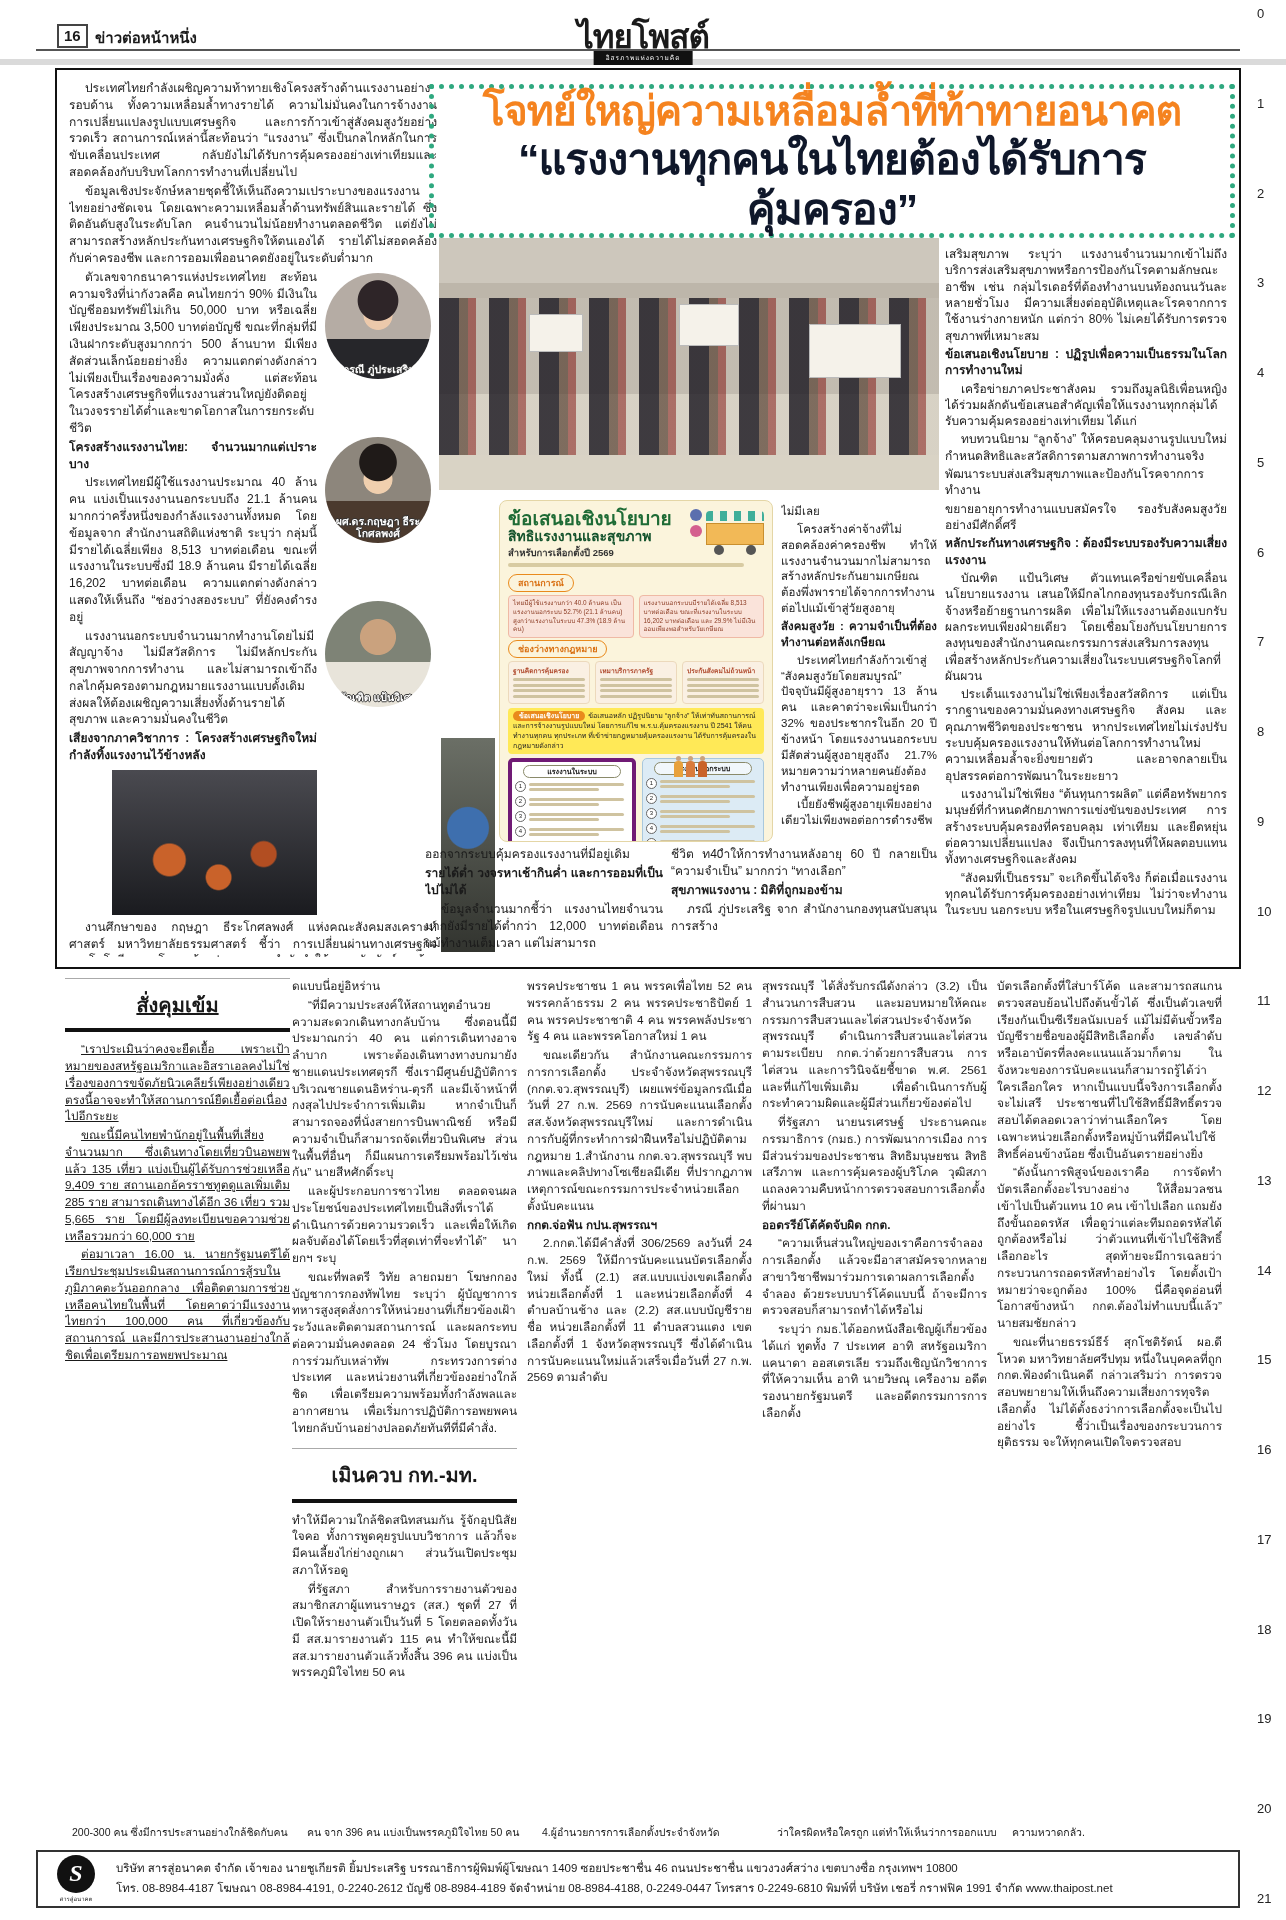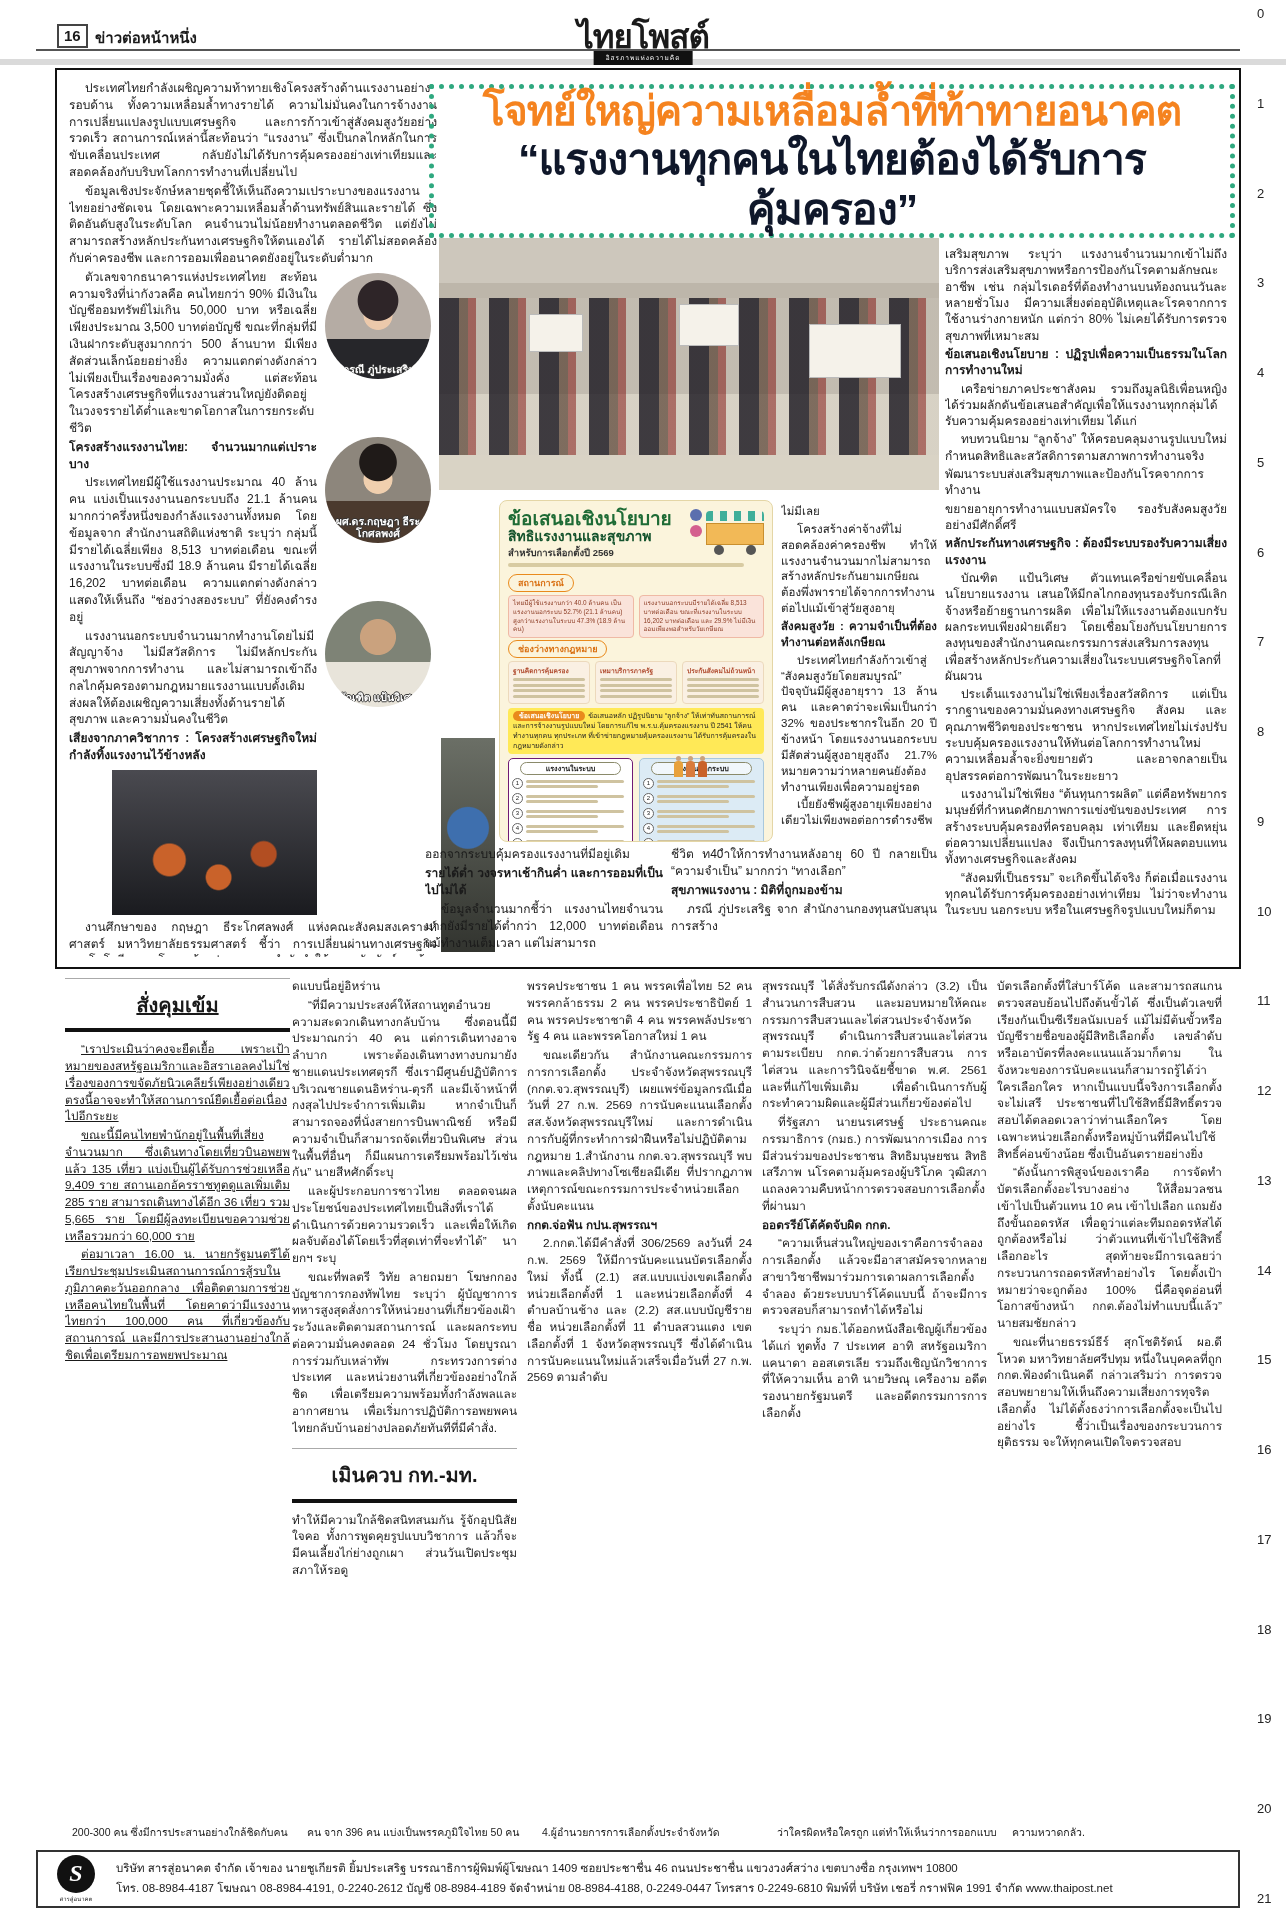--- a/index.html
+++ b/index.html
@@ -87,21 +87,21 @@
   .gaprow{display:flex;gap:5px;}
   .gcol{flex:1;background:#FAF0E3;border:1px solid #ecd9bc;border-radius:4px;padding:3px 4px;}
   .gh{font-size:6.6px;font-weight:bold;color:#b04a2e;margin-bottom:2px;}
   .gbar{display:block;height:3px;background:#cfc3a0;border-radius:2px;margin:2.5px 0;}
   #ig-proposal{background:#FFE957;border-radius:4px;padding:3px 5px;font-size:7px;
         line-height:1.4;margin:4px 0;color:#222;}
   #ig-proposal .ppill{display:inline-block;background:#E98A1C;color:#fff;font-weight:bold;
         border-radius:8px;padding:0 6px;font-size:7px;margin-right:3px;}
   .listrow{display:flex;gap:6px;}
   .lbox{flex:1;border-radius:5px;padding:3px;}
-  .lw{background:#fff;border:1px solid #701a75;}
+  .lw{background:#fff;border:4px solid #701a75;}
   .lb{background:#DCEBF5;border:1px solid #a9c8dd;}
   .ltitle{text-align:center;font-size:7.2px;font-weight:bold;border:1px solid #8a8a6a;
         border-radius:8px;padding:0 4px;margin:0 8px 3px;background:rgba(255,255,255,.6);}
   .li{display:flex;align-items:flex-start;gap:3px;margin-bottom:3px;}
   .ln{flex:0 0 9px;height:9px;border:1px solid #666;border-radius:50%;font-size:6px;
         text-align:center;line-height:9px;background:#fff;}
   .lbars{flex:1;}
   .lbars .gbar{margin:2px 0;}
   .w1{width:95%;} .w2{width:70%;}
   #ig-workers{position:absolute;right:64px;bottom:64px;width:34px;height:18px;}
@@ -419,33 +419,34 @@
 
       <p class="bp t-c">ดแบบนี่อยู่อิหร่าน</p>
           <p class="bp t-p">“ที่มีความประสงค์ให้สถานทูตอำนวยความสะดวกเดินทางกลับบ้าน ซึ่งตอนนี้มีประมาณกว่า 40 คน แต่การเดินทางอาจลำบาก เพราะต้องเดินทางทางบกมายังชายแดนประเทศตุรกี ซึ่งเรามีศูนย์ปฏิบัติการบริเวณชายแดนอิหร่าน-ตุรกี และมีเจ้าหน้าที่กงสุลไปประจำการเพิ่มเติม หากจำเป็นก็สามารถจองที่นั่งสายการบินพาณิชย์ หรือมีความจำเป็นก็สามารถจัดเที่ยวบินพิเศษ ส่วนในพื้นที่อื่นๆ ก็มีแผนการเตรียมพร้อมไว้เช่นกัน” นายสีหศักดิ์ระบุ</p>
           <p class="bp t-p">และผู้ประกอบการชาวไทย ตลอดจนผลประโยชน์ของประเทศไทยเป็นสิ่งที่เราได้ดำเนินการด้วยความรวดเร็ว และเพื่อให้เกิดผลจับต้องได้โดยเร็วที่สุดเท่าที่จะทำได้” นายกฯ ระบุ</p>
           <p class="bp t-p">ขณะที่พลตรี วิทัย ลายถมยา โฆษกกองบัญชาการกองทัพไทย ระบุว่า ผู้บัญชาการทหารสูงสุดสั่งการให้หน่วยงานที่เกี่ยวข้องเฝ้าระวังและติดตามสถานการณ์ และผลกระทบต่อความมั่นคงตลอด 24 ชั่วโมง โดยบูรณาการร่วมกับเหล่าทัพ กระทรวงการต่างประเทศ และหน่วยงานที่เกี่ยวข้องอย่างใกล้ชิด เพื่อเตรียมความพร้อมทั้งกำลังพลและอากาศยาน เพื่อเริ่มการปฏิบัติการอพยพคนไทยกลับบ้านอย่างปลอดภัยทันทีที่มีคำสั่ง.</p>
         </div>
       <div class="art-head mid">เมินควบ กท.-มท.</div>
       <div>
 
       <p class="bp t-c">ทำให้มีความใกล้ชิดสนิทสนมกัน รู้จักอุปนิสัยใจคอ ทั้งการพูดคุยรูปแบบวิชาการ แล้วก็จะมีคนเลี้ยงไก่ย่างถูกเผา ส่วนวันเปิดประชุมสภาให้รอดู</p>
+          <p class="bp t-p">ที่รัฐสภา สำหรับการรายงานตัวของสมาชิกสภาผู้แทนราษฎร (สส.) ชุดที่ 27 ที่เปิดให้รายงานตัวเป็นวันที่ 5 โดยตลอดทั้งวันมี สส.มารายงานตัว 115 คน ทำให้ขณะนี้มี สส.มารายงานตัวแล้วทั้งสิ้น 396 คน แบ่งเป็นพรรคภูมิใจไทย 50 คน</p>
         </div>
     </div>
     <div class="bcol" style="left:470px;">
 
     <p class="bp t-c">พรรคประชาชน 1 คน พรรคเพื่อไทย 52 คน พรรคกล้าธรรม 2 คน พรรคประชาธิปัตย์ 1 คน พรรคประชาชาติ 4 คน พรรคพลังประชารัฐ 4 คน และพรรคโอกาสใหม่ 1 คน</p>
         <p class="bp t-p">ขณะเดียวกัน สำนักงานคณะกรรมการการการเลือกตั้ง ประจำจังหวัดสุพรรณบุรี (กกต.จว.สุพรรณบุรี) เผยแพร่ข้อมูลกรณีเมื่อวันที่ 27 ก.พ. 2569 การนับคะแนนเลือกตั้ง สส.จังหวัดสุพรรณบุรีใหม่ และการดำเนินการกับผู้ที่กระทำการฝ่าฝืนหรือไม่ปฏิบัติตามกฎหมาย 1.สำนักงาน กกต.จว.สุพรรณบุรี พบภาพและคลิปทางโซเชียลมีเดีย ที่ปรากฏภาพเหตุการณ์ขณะกรรมการประจำหน่วยเลือกตั้งนับคะแนน</p>
         <p class="bp t-h">กกต.จ่อฟัน กปน.สุพรรณฯ</p>
         <p class="bp t-p">2.กกต.ได้มีคำสั่งที่ 306/2569 ลงวันที่ 24 ก.พ. 2569 ให้มีการนับคะแนนบัตรเลือกตั้งใหม่ ทั้งนี้ (2.1) สส.แบบแบ่งเขตเลือกตั้ง หน่วยเลือกตั้งที่ 1 และหน่วยเลือกตั้งที่ 4 ตำบลบ้านช้าง และ (2.2) สส.แบบบัญชีรายชื่อ หน่วยเลือกตั้งที่ 11 ตำบลสวนแตง เขตเลือกตั้งที่ 1 จังหวัดสุพรรณบุรี ซึ่งได้ดำเนินการนับคะแนนใหม่แล้วเสร็จเมื่อวันที่ 27 ก.พ. 2569 ตามลำดับ</p>
       </div>
     <div class="bcol" style="left:705px;">
 
     <p class="bp t-c">สุพรรณบุรี ได้สั่งรับกรณีดังกล่าว (3.2) เป็นสำนวนการสืบสวน และมอบหมายให้คณะกรรมการสืบสวนและไต่สวนประจำจังหวัดสุพรรณบุรี ดำเนินการสืบสวนและไต่สวนตามระเบียบ กกต.ว่าด้วยการสืบสวน การไต่สวน และการวินิจฉัยชี้ขาด พ.ศ. 2561 และที่แก้ไขเพิ่มเติม เพื่อดำเนินการกับผู้กระทำความผิดและผู้มีส่วนเกี่ยวข้องต่อไป</p>
-        <p class="bp t-p">ที่รัฐสภา นายนรเศรษฐ์ ประธานคณะกรรมาธิการ (กมธ.) การพัฒนาการเมือง การมีส่วนร่วมของประชาชน สิทธิมนุษยชน สิทธิเสรีภาพ นโรคตามลุ้มครองผู้บริโภค วุฒิสภา แถลงความคืบหน้าการตรวจสอบการเลือกตั้งที่ผ่านมา</p>
+        <p class="bp t-p">ที่รัฐสภา นายนรเศรษฐ์ ประธานคณะกรรมาธิการ (กมธ.) การพัฒนาการเมือง การมีส่วนร่วมของประชาชน สิทธิมนุษยชน สิทธิเสรีภาพ และการคุ้มครองผู้บริโภค วุฒิสภา แถลงความคืบหน้าการตรวจสอบการเลือกตั้งที่ผ่านมา</p>
         <p class="bp t-h">ออตรรีย์โต้คัดจับผิด กกต.</p>
         <p class="bp t-p">“ความเห็นส่วนใหญ่ของเราคือการจำลองการเลือกตั้ง แล้วจะมีอาสาสมัครจากหลายสาขาวิชาชีพมาร่วมการเดาผลการเลือกตั้งจำลอง ด้วยระบบบาร์โค้ดแบบนี้ ถ้าจะมีการตรวจสอบก็สามารถทำได้หรือไม่</p>
         <p class="bp t-p">ระบุว่า กมธ.ได้ออกหนังสือเชิญผู้เกี่ยวข้อง ได้แก่ ทูตทั้ง 7 ประเทศ อาทิ สหรัฐอเมริกา แคนาดา ออสเตรเลีย รวมถึงเชิญนักวิชาการที่ให้ความเห็น อาทิ นายวิษณุ เครืองาม อดีตรองนายกรัฐมนตรี และอดีตกรรมการการเลือกตั้ง</p>
       </div>
     <div class="bcol" style="left:940px;">
 
     <p class="bp t-c">บัตรเลือกตั้งที่ใส่บาร์โค้ด และสามารถสแกนตรวจสอบย้อนไปถึงต้นขั้วได้ ซึ่งเป็นตัวเลขที่เรียงกันเป็นซีเรียลนัมเบอร์ แม้ไม่มีต้นขั้วหรือบัญชีรายชื่อของผู้มีสิทธิเลือกตั้ง เลขลำดับ หรือเอาบัตรที่ลงคะแนนแล้วมาก็ตาม ในจังหวะของการนับคะแนนก็สามารถรู้ได้ว่าใครเลือกใคร หากเป็นแบบนี้จริงการเลือกตั้งจะไม่เสรี ประชาชนที่ไปใช้สิทธิ์มีสิทธิ์ตรวจสอบได้ตลอดเวลาว่าท่านเลือกใคร โดยเฉพาะหน่วยเลือกตั้งหรือหมู่บ้านที่มีคนไปใช้สิทธิ์ค่อนข้างน้อย ซึ่งเป็นอันตรายอย่างยิ่ง</p>
         <p class="bp t-p">“ดังนั้นการพิสูจน์ของเราคือ การจัดทำบัตรเลือกตั้งอะไรบางอย่าง ให้สื่อมวลชนเข้าไปเป็นตัวแทน 10 คน เข้าไปเลือก แถมยังถึงขั้นถอดรหัส เพื่อดูว่าแต่ละทีมถอดรหัสได้ถูกต้องหรือไม่ ว่าตัวแทนที่เข้าไปใช้สิทธิ์เลือกอะไร สุดท้ายจะมีการเฉลยว่ากระบวนการถอดรหัสทำอย่างไร โดยตั้งเป้าหมายว่าจะถูกต้อง 100% นี่คือจุดอ่อนที่โอกาสข้างหน้า กกต.ต้องไม่ทำแบบนี้แล้ว” นายสมชัยกล่าว</p>
         <p class="bp t-p">ขณะที่นายธรรม์ธีร์ สุกโชติรัตน์ ผอ.ดีโหวต มหาวิทยาลัยศรีปทุม หนึ่งในบุคคลที่ถูก กกต.ฟ้องดำเนินคดี กล่าวเสริมว่า การตรวจสอบพยายามให้เห็นถึงความเสี่ยงการทุจริตเลือกตั้ง ไม่ได้ตั้งธงว่าการเลือกตั้งจะเป็นไปอย่างไร ชี้ว่าเป็นเรื่องของกระบวนการยุติธรรม จะให้ทุกคนเปิดใจตรวจสอบ</p>
       </div>

